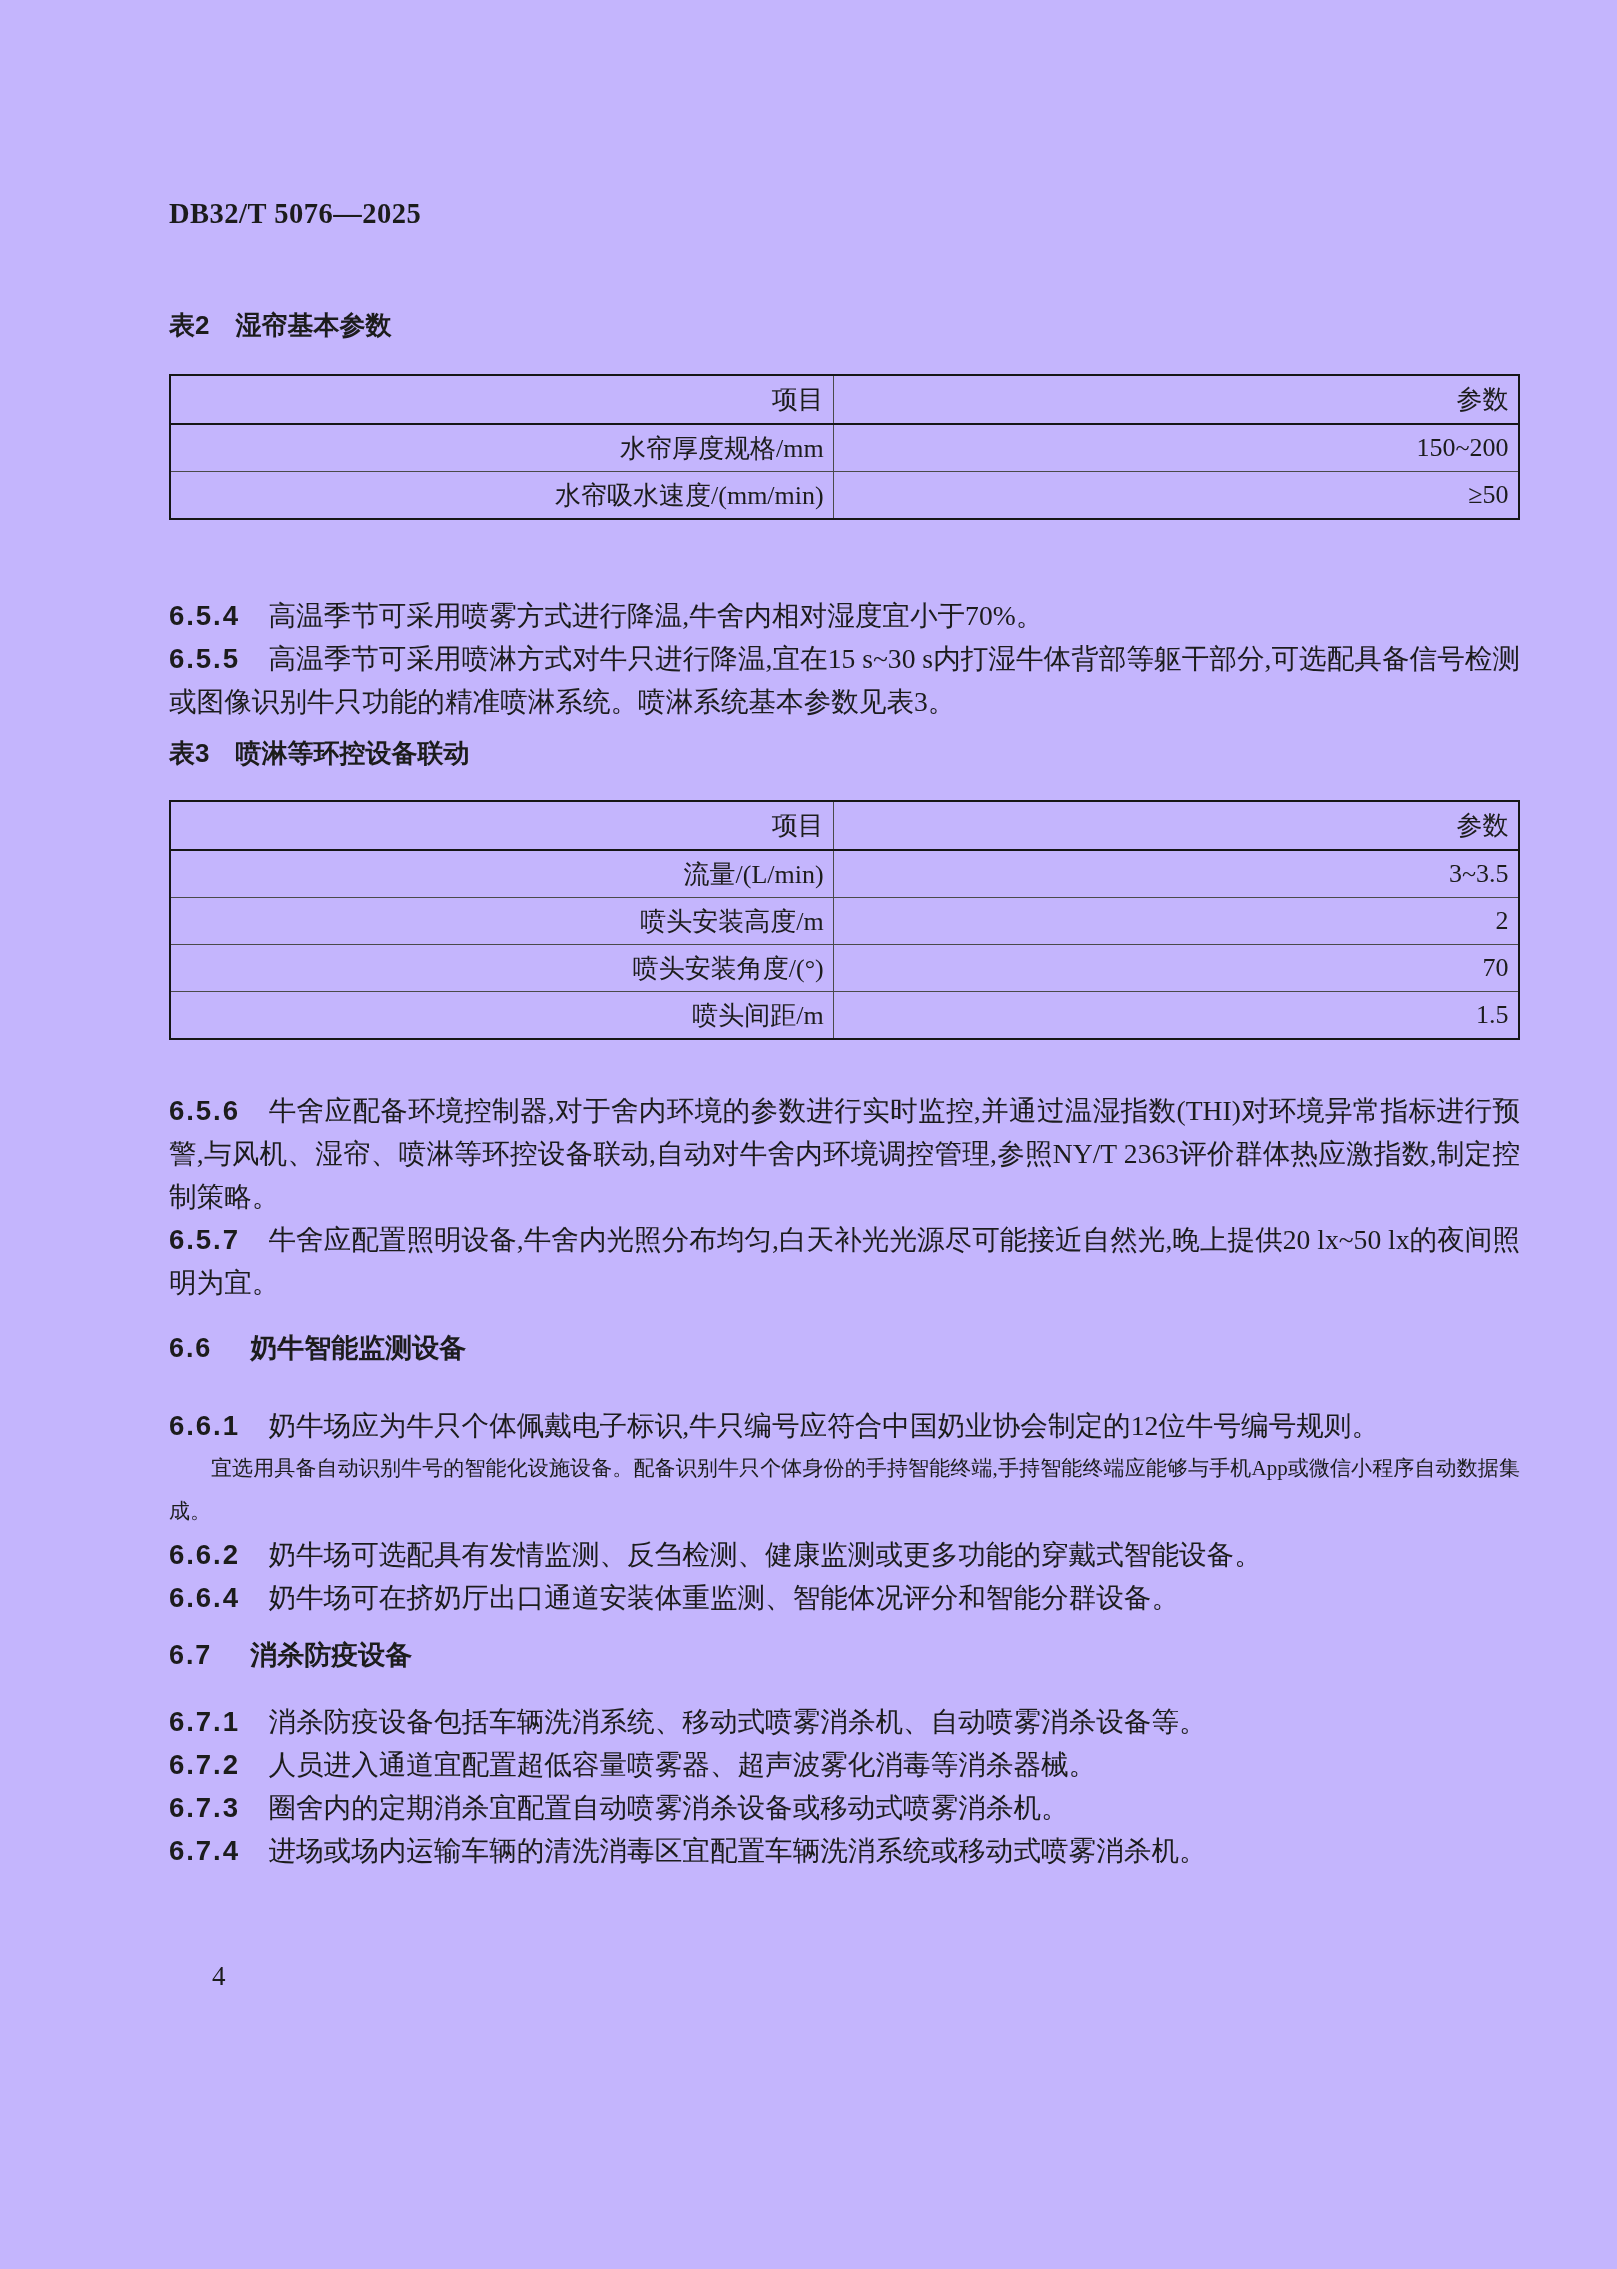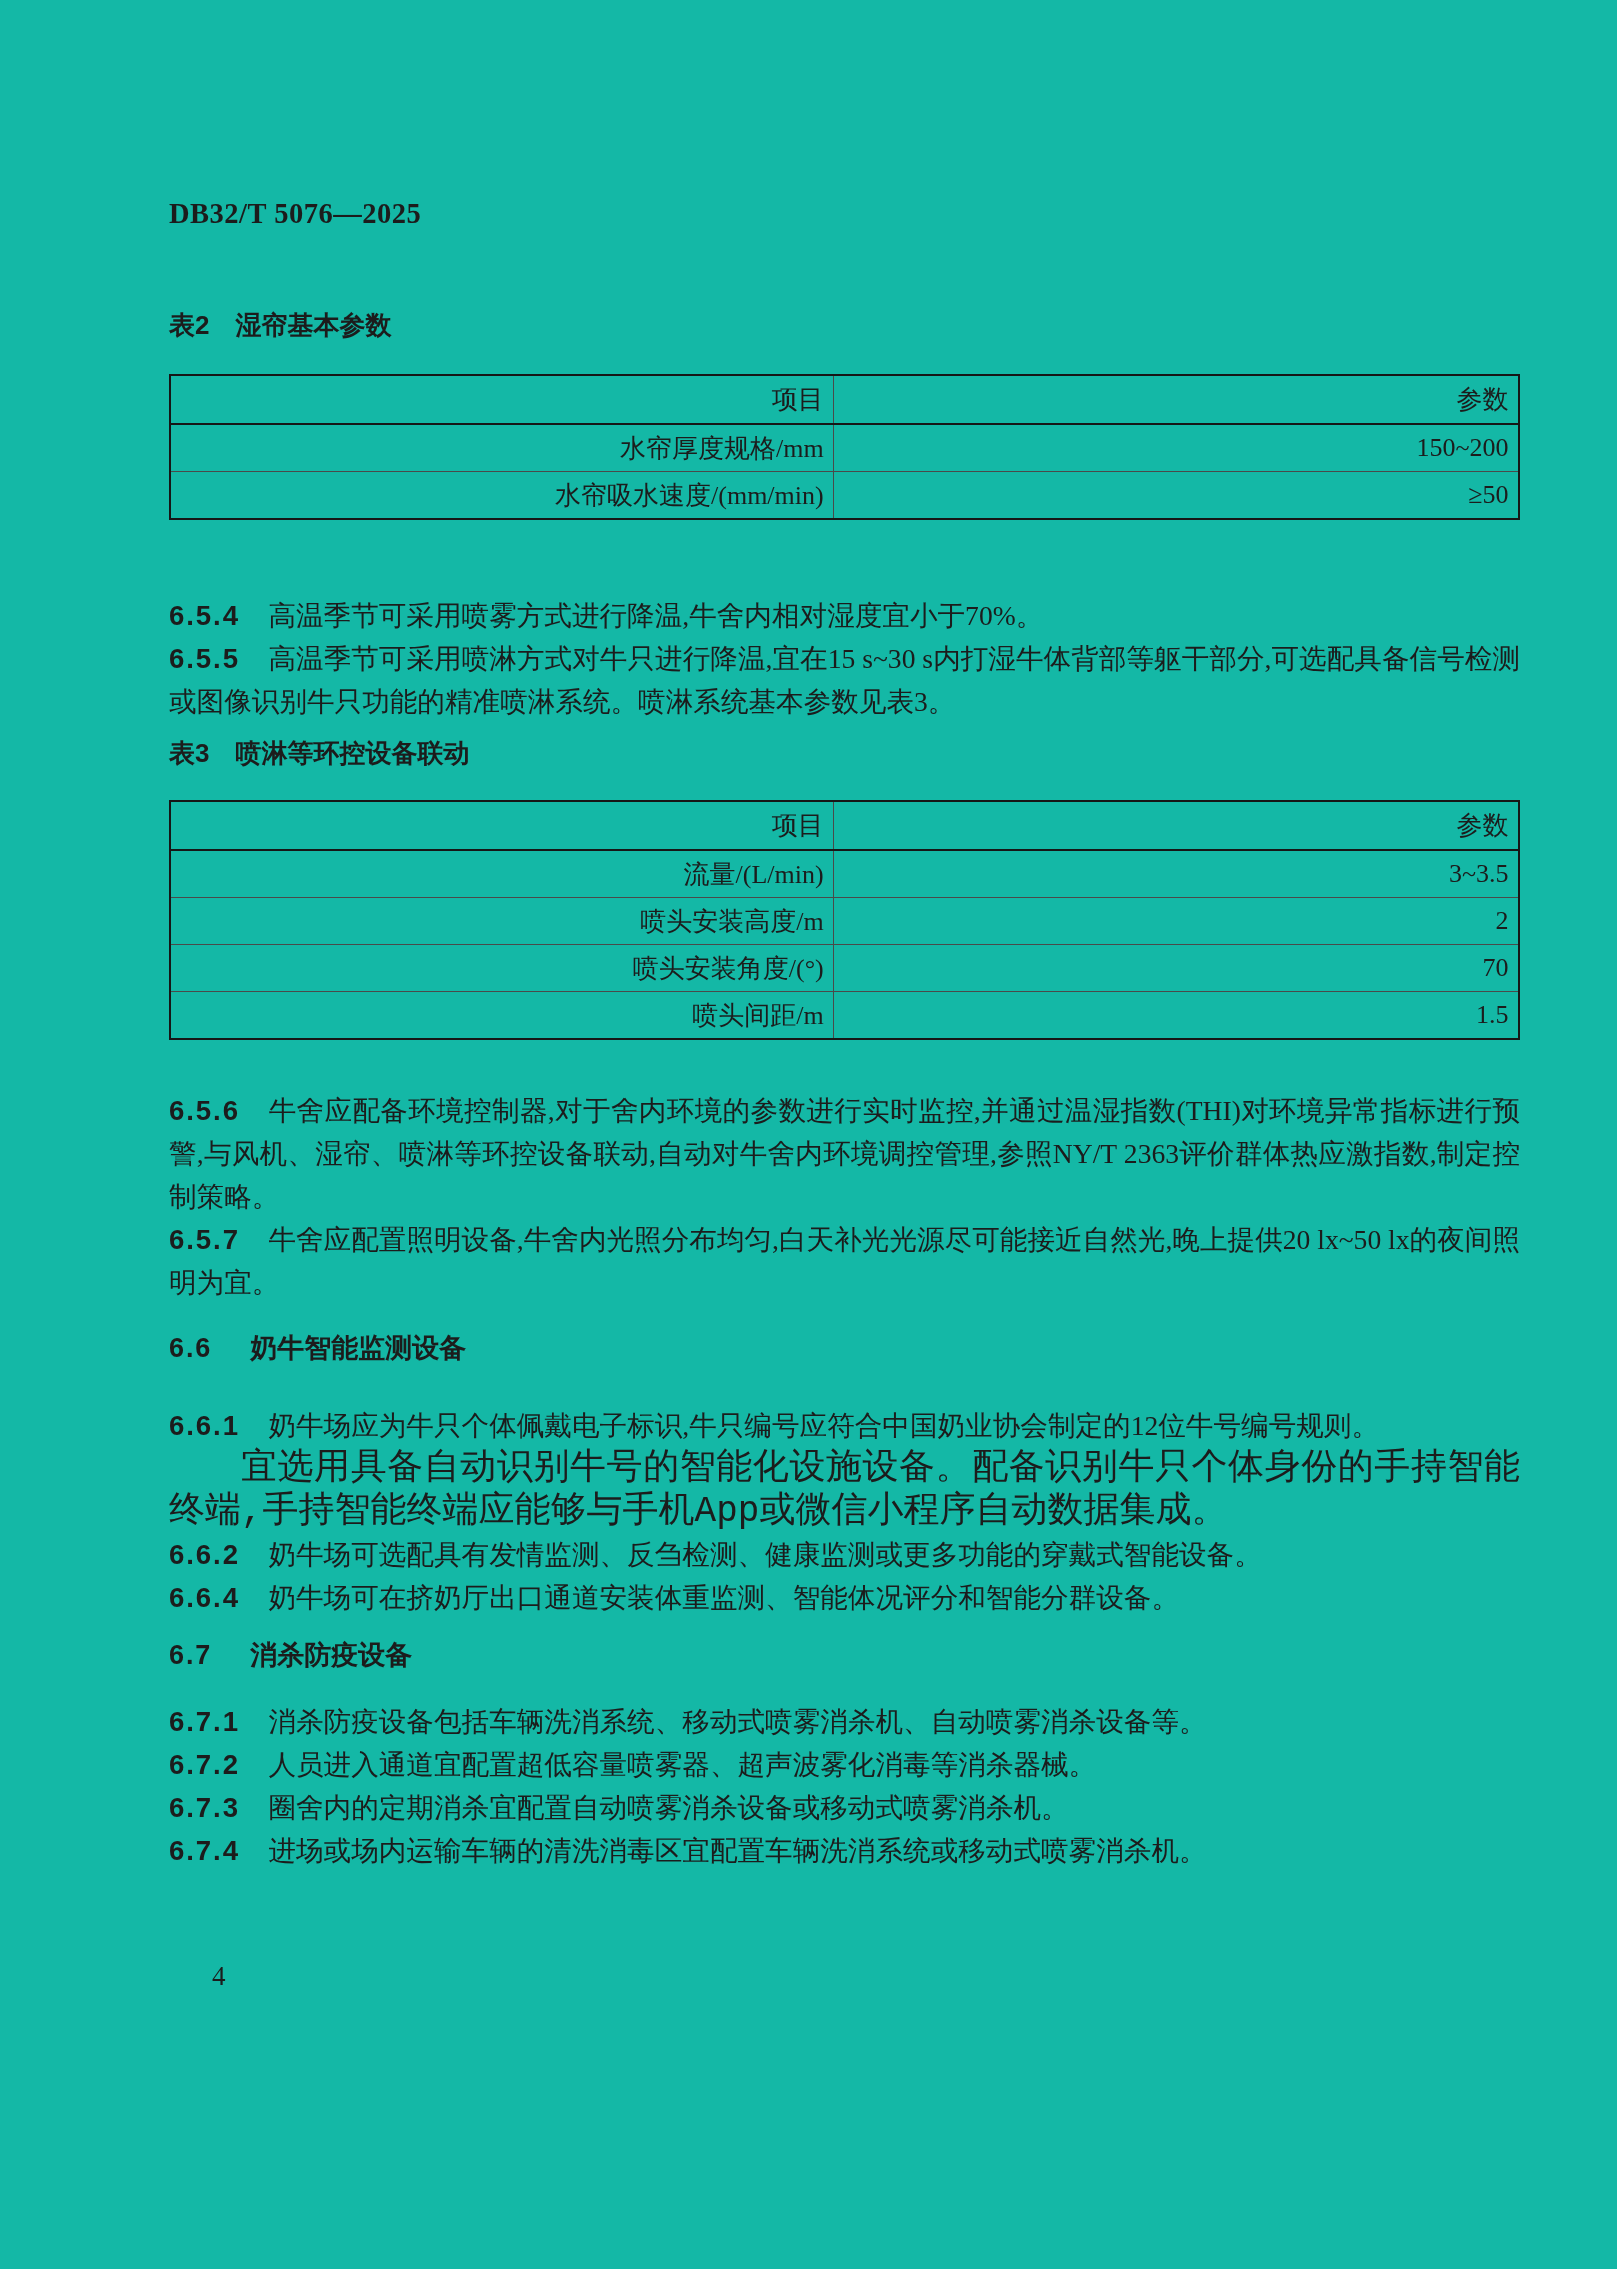--- a/index.html
+++ b/index.html
@@ -1,21 +1,21 @@
 <!DOCTYPE html>
 <html style="font-size:15px"><head>
 <meta charset="utf-8">
 <style>
   html, body { margin: 0; padding: 0; background: #e8e8e8; }
   .page {
     position: relative;
     width: 1618px;
     height: 2269px;
     margin: 0 auto;
-    background: #14b8a6;
+    background: #c4b5fd;
     color: #1c1c1c;
     font-family: "Liberation Serif", "DejaVu Serif", serif;
     overflow: hidden;
   }
   .content {
     position: absolute;
     left: 169px;
     top: 0;
     width: 1351px;
   }
@@ -65,25 +65,24 @@
     text-align: justify;
   }
   .clause .cnum {
     font-family: "Liberation Sans", "DejaVu Sans", sans-serif;
     font-weight: bold;
     letter-spacing: 1.9px;
     margin-right: 28.5px;
   }
   .indent-para {
     margin: 0;
-    font-size: 36px;
+    font-size: 21px;
     line-height: 43px;
     text-align: justify;
     text-indent: 2em;
-    font-family: Liberation Mono, monospace;
   }
   .m-c654 { margin-top: 74px; }
   .m-c656 { margin-top: 49px; }
   .sec-heading {
     margin: 0;
     font-family: "Liberation Sans", "DejaVu Sans", sans-serif;
     font-weight: bold;
     font-size: 27px;
     line-height: 43px;
   }

